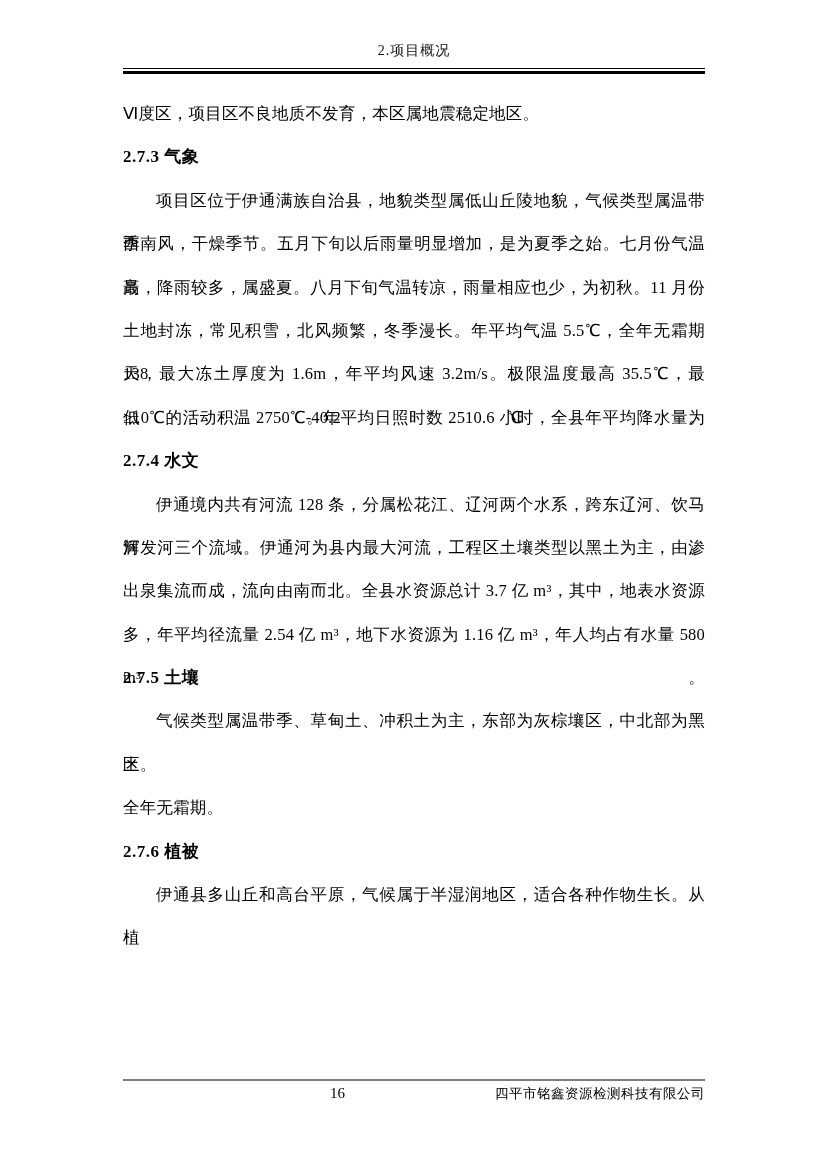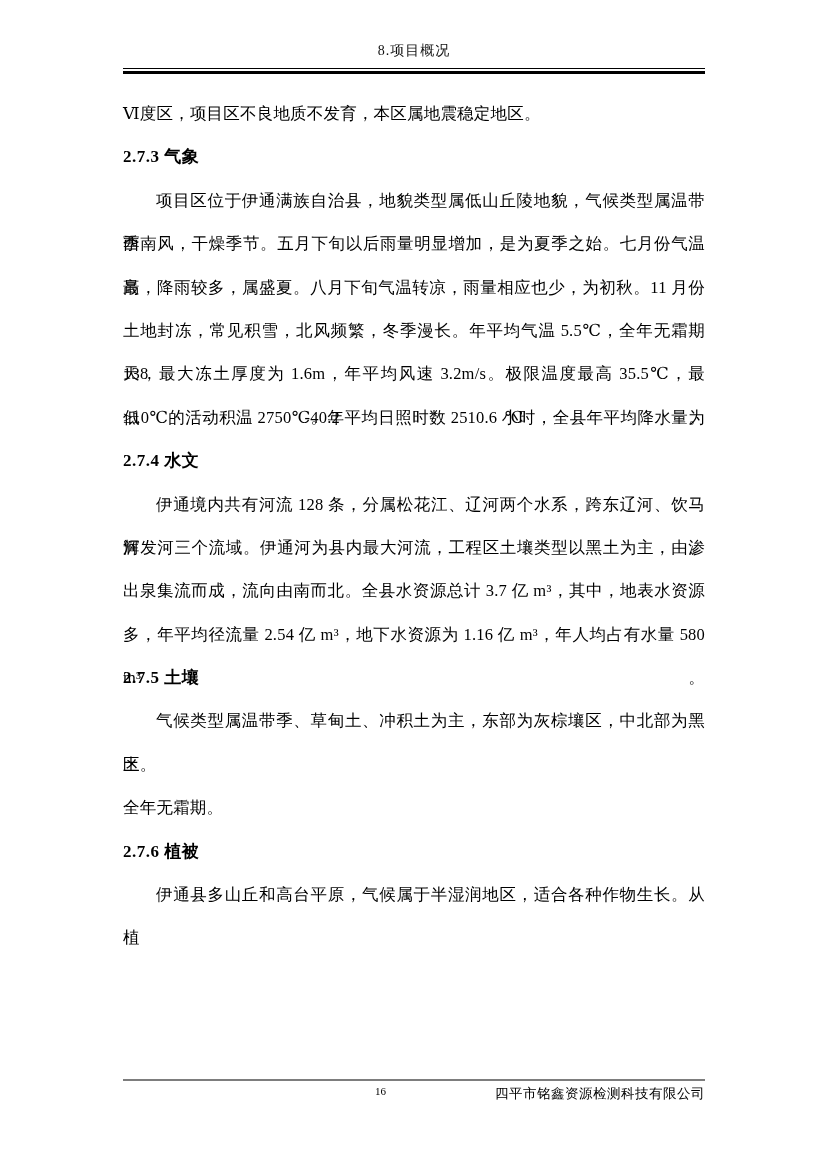--- a/index.html
+++ b/index.html
@@ -30,20 +30,21 @@
   }
   .header-rule .thin  { height: 1px; background: #000; }
   .header-rule .gap   { height: 2px; }
   .header-rule .thick { height: 3px; background: #000; }
   
   .doc-body {
     position: absolute;
     top: 92px;
     left: 123px;
     width: 582px;
+    font-family: Liberation Serif, serif;
   }
   .line {
     height: 43.4px;
     line-height: 43.4px;
     font-size: 16.5px;
     text-align: justify;
     white-space: nowrap-off;
     letter-spacing: 0.2px;
   }
   .line.j { text-align-last: justify; }
@@ -62,37 +63,37 @@
     left: 123px;
     width: 582px;
     height: 2px;
     background: #7d7d7d;
   }
   .footer-pagenum {
     position: absolute;
     top: 1085px;
     left: 330px;
     width: 56px;
-    text-align: right;
-    font-size: 11px;
+    text-align: left;
+    font-size: 15px;
   }
   .footer-company {
     position: absolute;
     top: 1085px;
     right: 122px;
     font-size: 13.5px;
     letter-spacing: 0.5px;
   }
 </style>
 </head>
 <body>
 
 <div class="page">
 
-  <div class="page-header">8.项目概况</div>
+  <div class="page-header">2.项目概况</div>
 
   <div class="header-rule" style="top: 68px;">
     <div class="thin"></div>
     <div class="gap"></div>
     <div class="thick"></div>
   </div>
 
   <div class="doc-body">
       <div class="line">Ⅵ度区，项目区不良地质不发育，本区属地震稳定地区。</div>
       <div class="line heading">2.7.3 气象</div>

